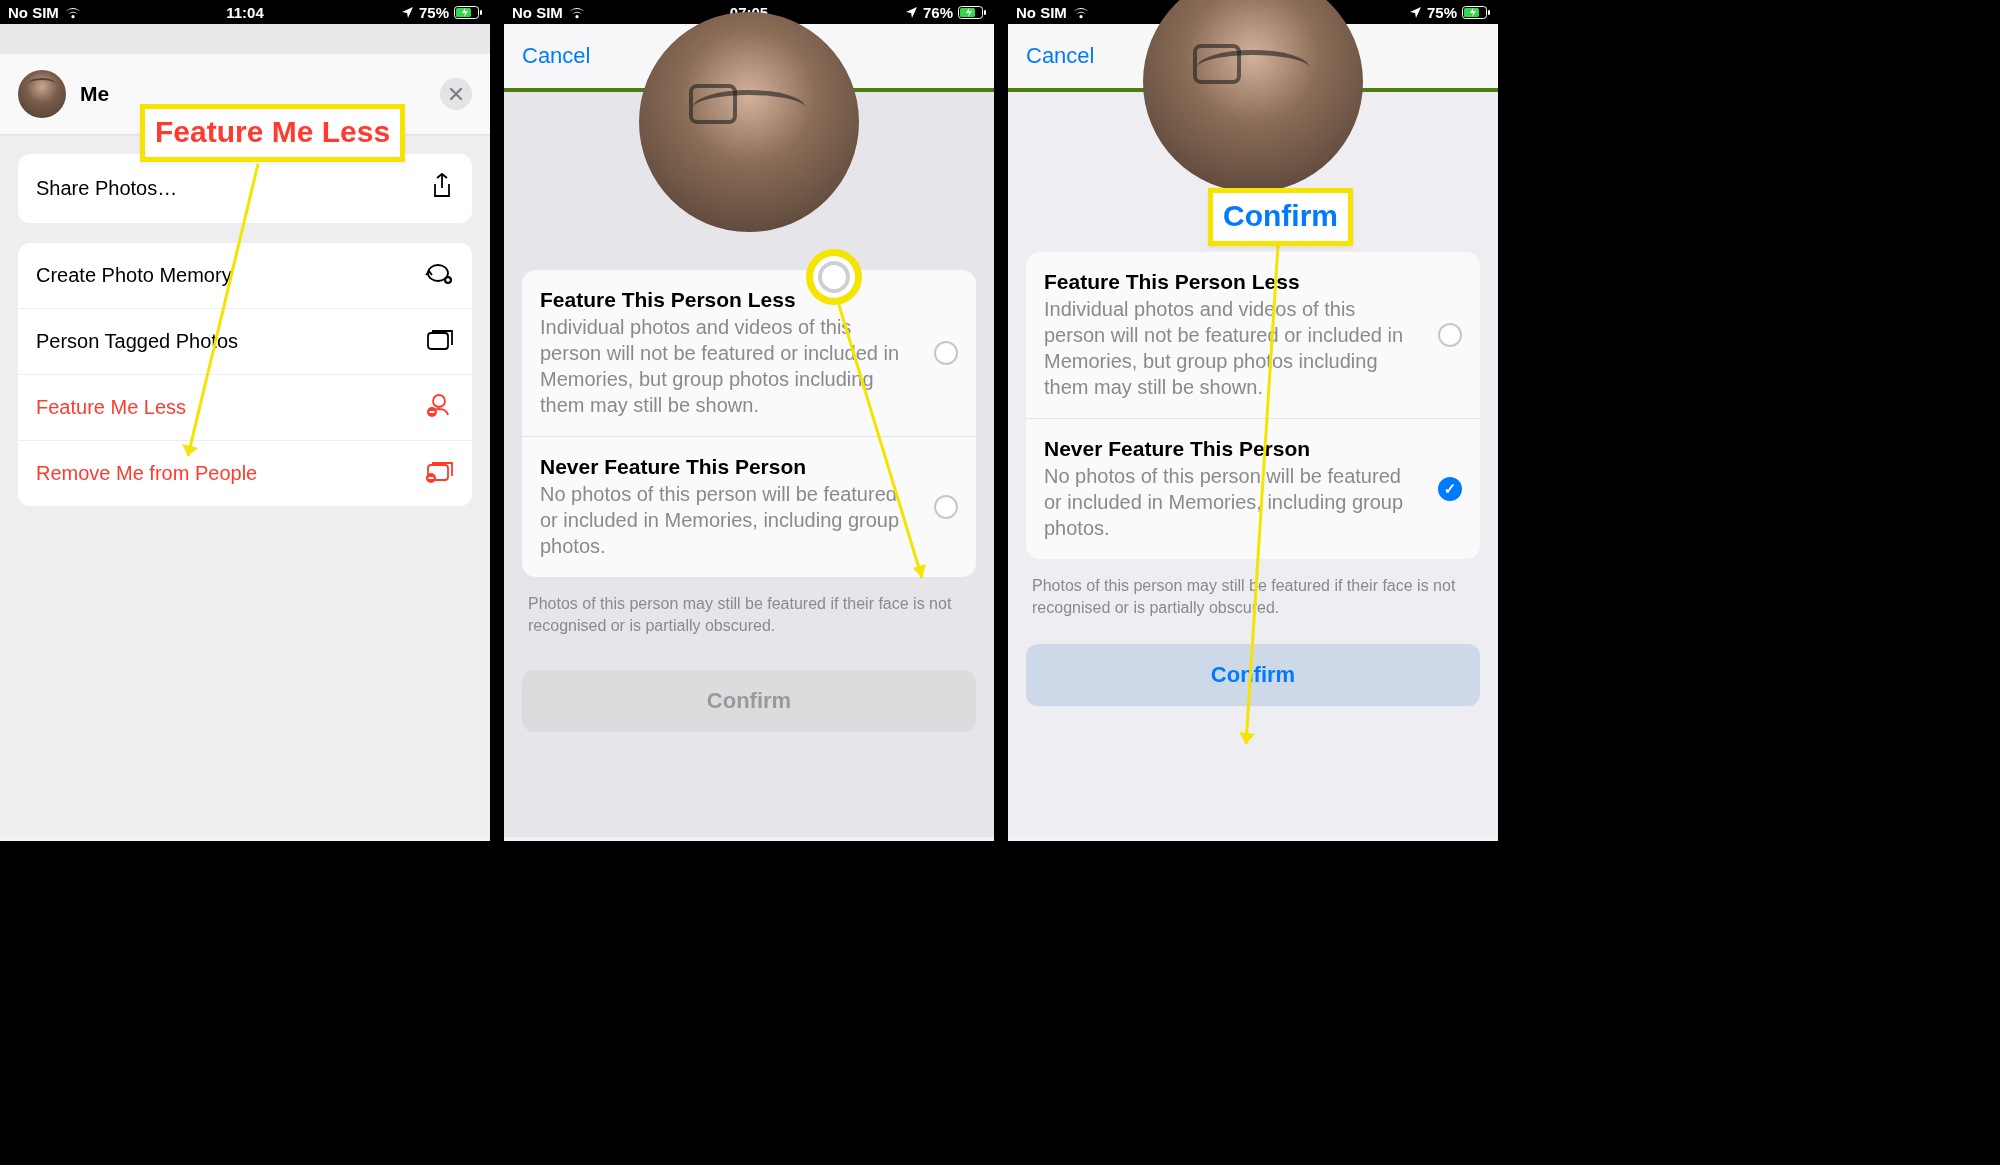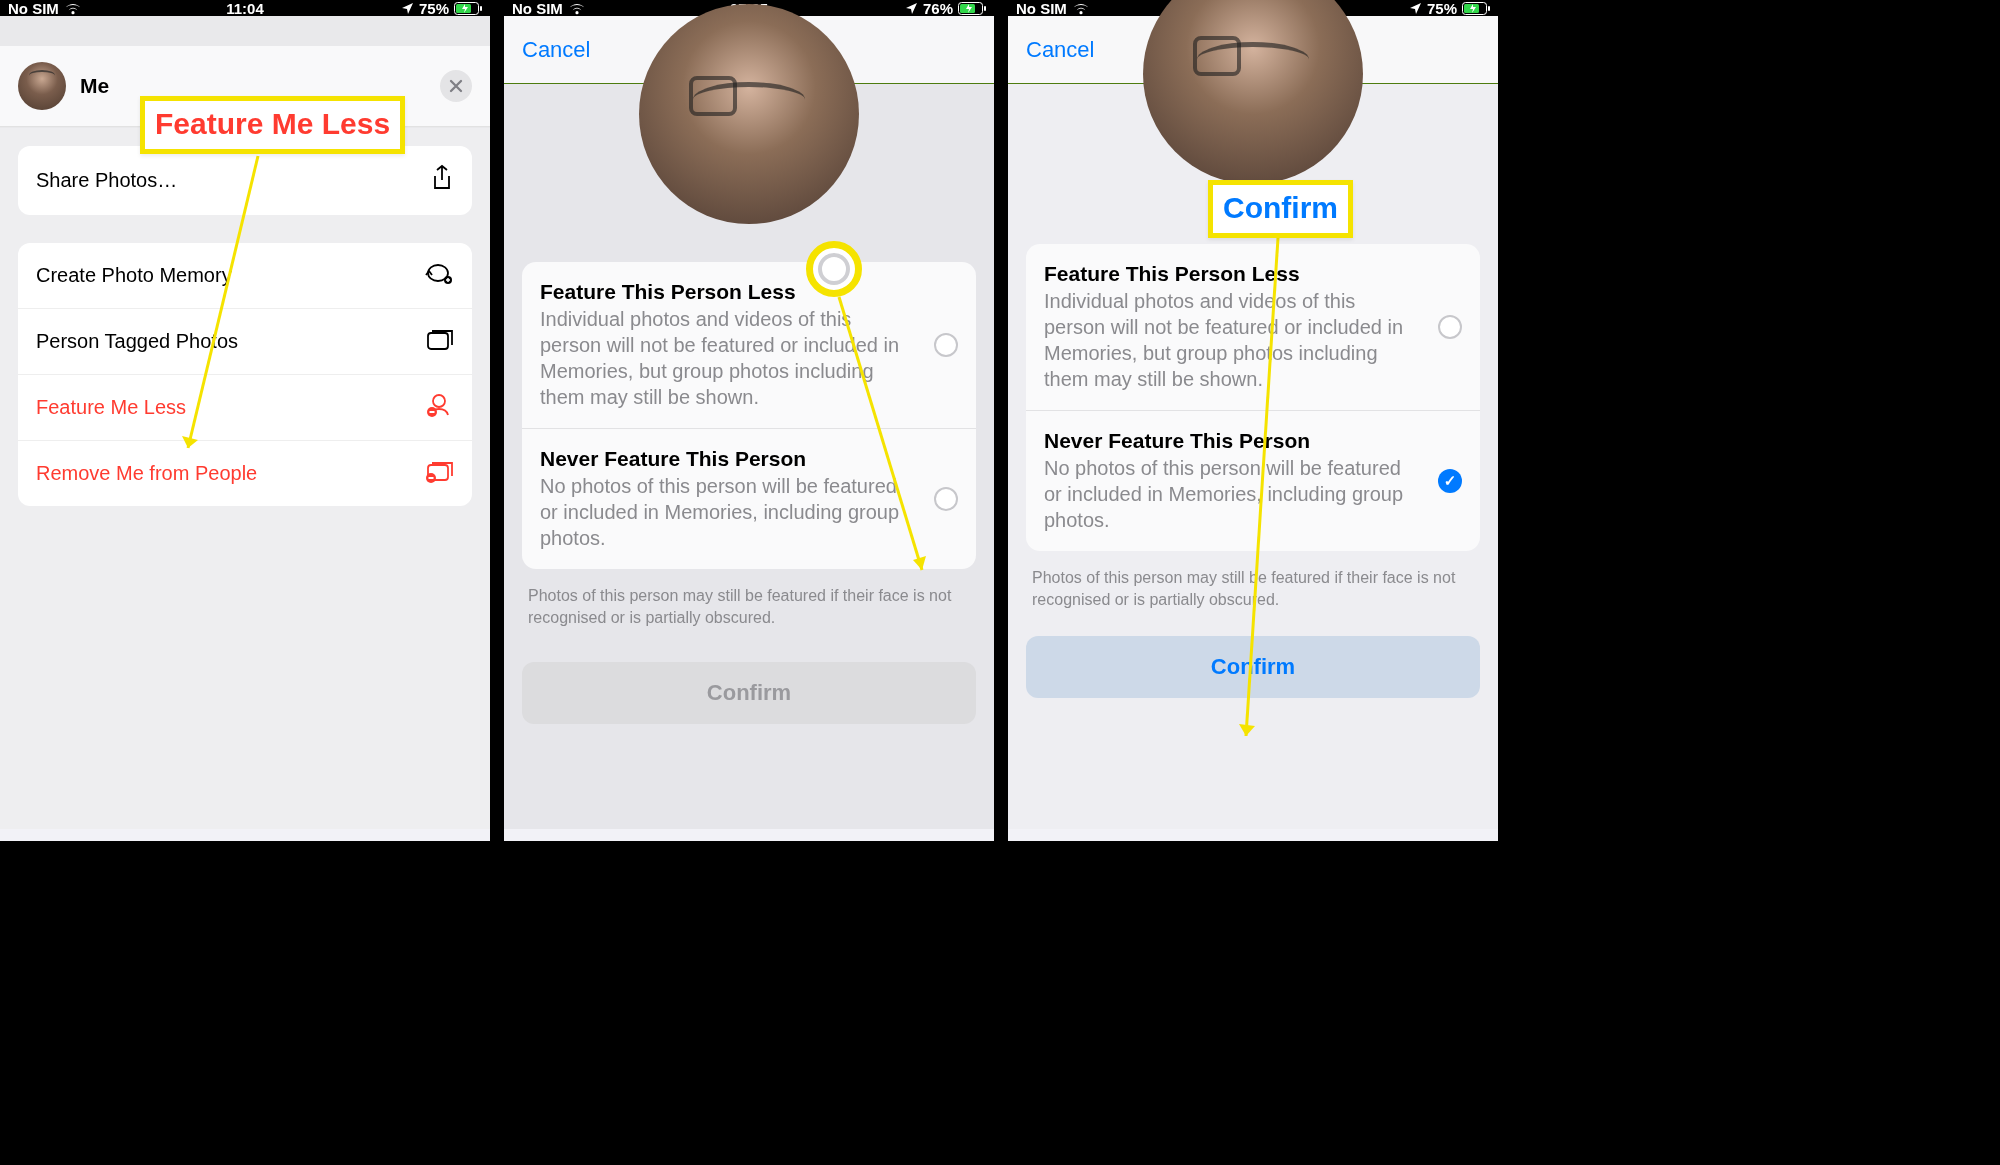--- a/index.html
+++ b/index.html
@@ -1,44 +1,44 @@
 <!DOCTYPE html>
 <html><head>
 <meta charset="utf-8">
 <style>
 * { margin: 0; padding: 0; box-sizing: border-box; font-family: -apple-system, BlinkMacSystemFont, "Segoe UI", sans-serif; -webkit-font-smoothing: antialiased; }
 body { background: #000; display: flex; gap: 14px; padding: 0; width: 1498px; height: 841px; overflow: hidden; }
 
 .phone { width: 490px; height: 841px; background: #f2f2f7; position: relative; overflow: hidden; flex-shrink: 0; }
-.status-bar { height: 16px; background: #000; color: #fff; display: flex; justify-content: space-between; align-items: center; padding: 0 8px; font-size: 15px; font-weight: 600; }
+.status-bar { height: 24px; background: #000; color: #fff; display: flex; justify-content: space-between; align-items: center; padding: 0 8px; font-size: 15px; font-weight: 600; }
 .status-left, .status-right { display: flex; align-items: center; gap: 5px; }
 .status-center { position: absolute; left: 50%; transform: translateX(-50%); }
 .wifi-icon, .battery-icon, .loc-icon { display: inline-flex; }
 
 
 .p1-bg { background: #e9e9eb; height: calc(100% - 28px); position: relative; }
 .p1-header { position: absolute; top: 30px; left: 0; right: 0; background: #f9f9fa; padding: 16px 18px; display: flex; align-items: center; gap: 14px; border-bottom: 1px solid #e2e2e2; }
 .p1-avatar { width: 48px; height: 48px; border-radius: 50%; background: radial-gradient(circle at 50% 35%, #c9a892 0%, #7a5d4c 40%, #4d3a2e 100%); position: relative; overflow: hidden; }
 .p1-avatar::before { content:''; position:absolute; top:8px; left:11px; width:26px; height:9px; border-top:2px solid rgba(40,40,40,0.7); border-radius: 50% 50% 0 0; }
 .p1-name { font-size: 21px; font-weight: 600; color: #000; }
 .p1-close { margin-left: auto; width: 32px; height: 32px; border-radius: 50%; background: #e4e4e6; display: flex; align-items: center; justify-content: center; color: #7f7f85; font-size: 18px; font-weight: 700; }
 
 .p1-body { position: absolute; top: 112px; left: 0; right: 0; bottom: 0; padding: 18px 18px 0; background: #eeeef0; }
-.p1-group { background: #fff; border-radius: 12px; overflow: hidden; margin-bottom: 28px; }
+.p1-group { background: #fff; border-radius: 12px; overflow: hidden; margin-bottom: 20px; }
 .p1-row { display: flex; align-items: center; justify-content: space-between; padding: 18px 18px; font-size: 20px; color: #000; border-top: 1px solid #eee; }
 .p1-row:first-child { border-top: none; }
 .p1-row.destructive { color: #ff3b30; }
 .p1-row .ricon { color: #000; }
 .p1-row.destructive .ricon { color: #ff3b30; }
 .p1-edit { font-size: 20px; color: #007aff; padding: 18px 18px; }
 
 
 .px-bg { background: #e6e6ea; height: calc(100% - 28px); position: relative; }
 .px-bg.lighter { background: #eeeef2; }
-.px-nav { height: 68px; background: rgba(248,248,250,0.92); border-bottom: 1px solid #4d7c0f; display: flex; align-items: center; justify-content: center; position: relative; text-decoration: underline; }
+.px-nav { height: 68px; background: rgba(248,248,250,0.92); border-bottom: 4px solid #4d7c0f; display: flex; align-items: center; justify-content: center; position: relative; text-decoration: underline; }
 .px-cancel { position: absolute; left: 18px; color: #007aff; font-size: 22px; }
 .px-title { font-size: 22px; font-weight: 600; color: #000; }
 .px-avatar-big { width: 220px; height: 160px; margin: 0 auto 0; position: relative; }
 .px-avatar-circle { width: 220px; height: 220px; border-radius: 50%; background: radial-gradient(circle at 50% 38%, #d4b39e 0%, #8b6d57 38%, #4a3830 100%); position: absolute; top: -80px; left: 0; overflow: hidden; }
 .px-avatar-circle::before { content:''; position:absolute; top: 78px; left: 54px; width: 112px; height: 30px; border-top: 5px solid rgba(30,30,30,0.62); border-radius: 50% 50% 0 0; }
 .px-avatar-circle::after { content:''; position:absolute; top: 72px; left: 50px; width: 40px; height: 32px; border: 4px solid rgba(30,30,30,0.6); border-radius: 8px; box-shadow: 80px 0 0 -0px rgba(0,0,0,0), 80px 0 0 0 rgba(30,30,30,0); }
 
 .px-options { margin: 18px 18px 0; background: #fafafb; border-radius: 14px; overflow: hidden; }
 .px-opt { padding: 18px 58px 18px 18px; position: relative; border-top: 1px solid #e2e2e4; }
 .px-opt:first-child { border-top: none; }

